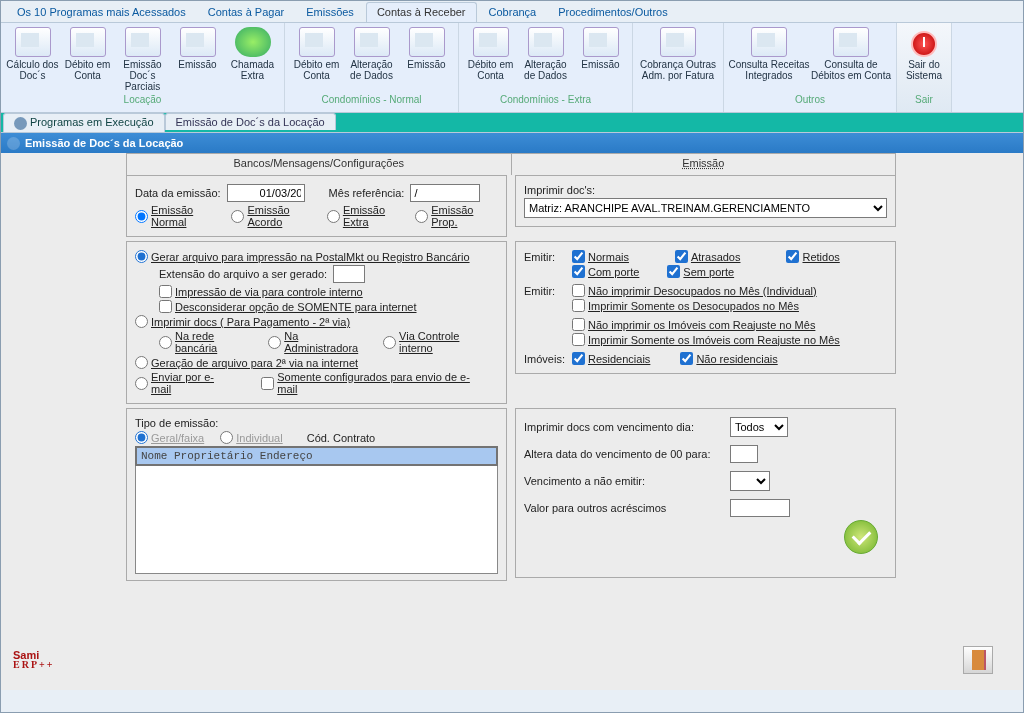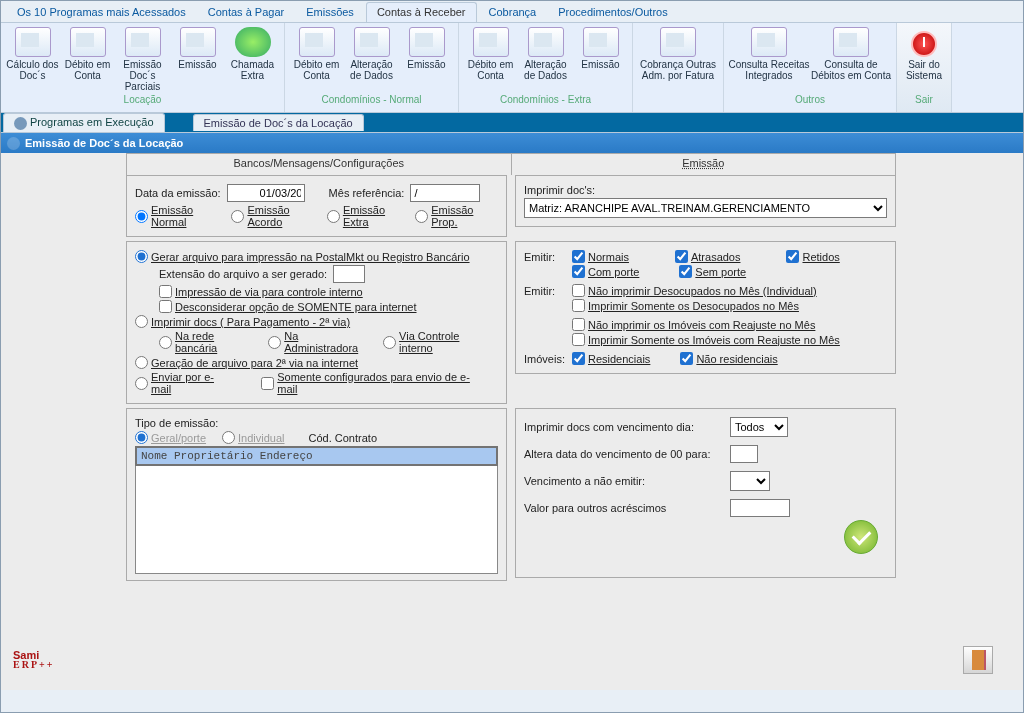--- a/index.html
+++ b/index.html
@@ -27,21 +27,21 @@
   .ricon { width:36px; height:30px; background:#fff; border:1px solid #a9c; border-radius:3px; position:relative; margin-bottom:2px; background:linear-gradient(#fff,#dce9f6); }
   .ricon::after{content:"";position:absolute;left:5px;top:5px;width:18px;height:14px;background:#dbe7f1;}
   .rlbl { font-size:10px; line-height:11px; color:#234; }
   .rgroup .glabel { font-size:10px; color:#5a7; position:relative; bottom:0; margin-top:auto; padding-bottom:7px; }
   .rgroup.sair{ background:linear-gradient(#f4f7fb,#dfe9f3); }
   .power { width:26px;height:26px;border-radius:50%;background:radial-gradient(#f55,#b00);margin:4px auto 2px;border:2px solid #fbb; position:relative;}
   .power::after{content:"";position:absolute;left:50%;top:4px;width:2px;height:10px;background:#fff;transform:translateX(-50%);}
   .chamada-icon{width:36px;height:30px;background:radial-gradient(#9e6,#3a6);border-radius:18px;margin-bottom:2px;}
 
   
-  .strip{height:20px;background:#0369a1;display:flex;align-items:center;border-bottom:1px solid #b9c9d9;padding-left:2px;gap:28px;}
+  .strip{height:20px;background:#14b8a6;display:flex;align-items:flex-start;border-bottom:1px solid #b9c9d9;padding-left:2px;}
   .strip .stab{padding:2px 10px;border:1px solid #b9c9d9;border-bottom:none;background:#e8eff6;border-radius:3px 3px 0 0;font-size:10px;color:#335;}
   .strip .stab.first{color:#144;}
   .strip .stab .x{width:13px;height:13px;display:inline-block;vertical-align:middle;margin-right:3px;background:#79b;border-radius:50%;position:relative;}
 
   
   .section-hd{height:20px;background:linear-gradient(#3d8dd6,#2a7ac6);color:#fff;font-weight:bold;display:flex;align-items:center;padding-left:6px;}
   .section-hd .magn{width:13px;height:13px;margin-right:5px;background:#fff3;border-radius:50%;}
 
   
   .body-area{background:#ececec;height:calc(713px - 22px - 22px - 90px - 20px - 20px - 2px);position:relative;padding:8px 8px 4px;}
@@ -323,21 +323,21 @@
                   <input type="checkbox" checked="" style="">
                   <span>Retidos</span>
                 </label>
             </div>
             <div class="row">
               <span style="width:42px"></span>
               <label class="chk">
                   <input type="checkbox" checked="" style="">
                   <span>Com porte</span>
                 </label>
-              <label class="chk" style="margin-left:24px">
+              <label class="chk" style="margin-left:12px">
                   <input type="checkbox" checked="" style="">
                   <span>Sem porte</span>
                 </label>
             </div>
             <div class="row" style="margin-top:6px">
               <span class="lbl" style="color:#222;width:42px">Emitir:</span>
               <label class="chk">
                   <input type="checkbox" style="">
                   <span>Não imprimir Desocupados no Mês (Individual)</span>
                 </label>
@@ -380,21 +380,21 @@
 
       <div class="twocol">
         <div class="col">
           <fieldset class="box">
             <div class="row">
                 <span class="lbl">Tipo de emissão:</span>
               </div>
             <div class="row">
               <label class="chk gray">
                   <input type="radio" name="tb" checked="" style="">
-                  <span>Geral/porte</span>
+                  <span>Geral/faixa</span>
                 </label>
               <label class="chk gray">
                   <input type="radio" name="tb" style="">
                   <span>Individual</span>
                 </label>
               <span class="lbl" style="margin-left:8px">Cód. Contrato</span>
             </div>
             <div class="gridhead">Nome Proprietário      Endereço</div>
             <div class="gridbody"></div>
           </fieldset>

